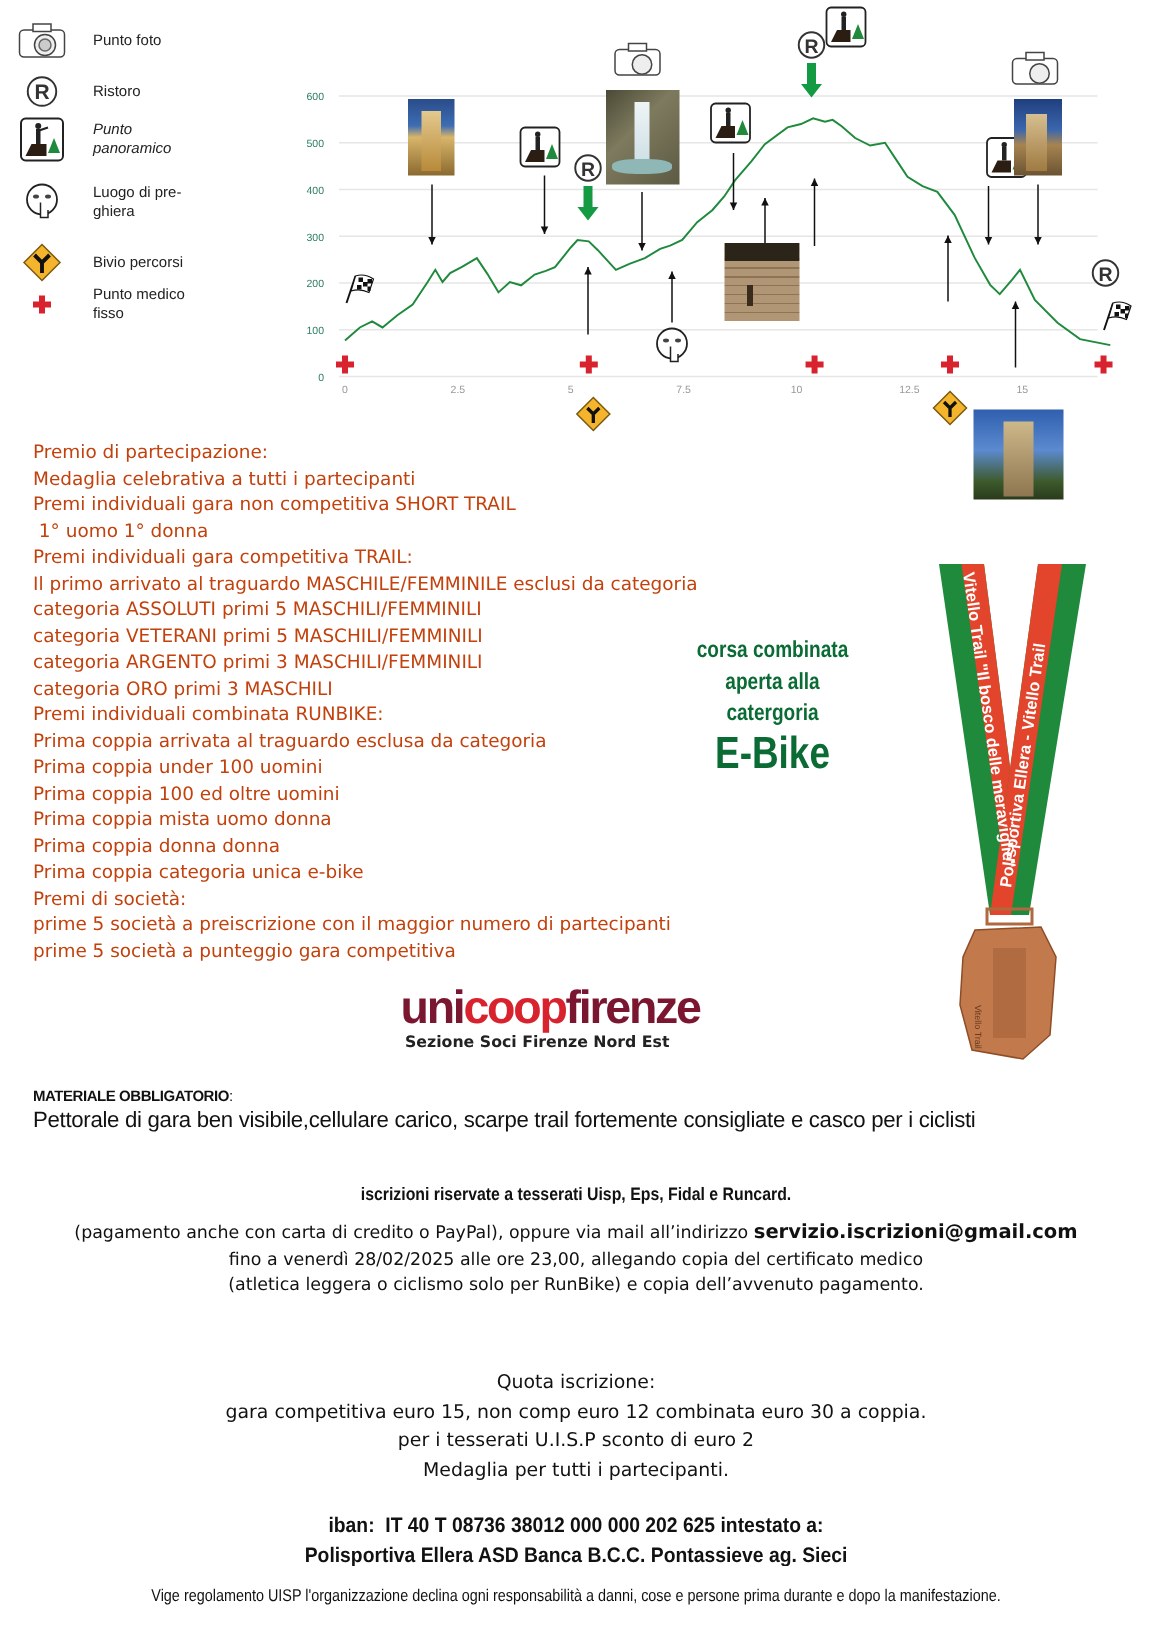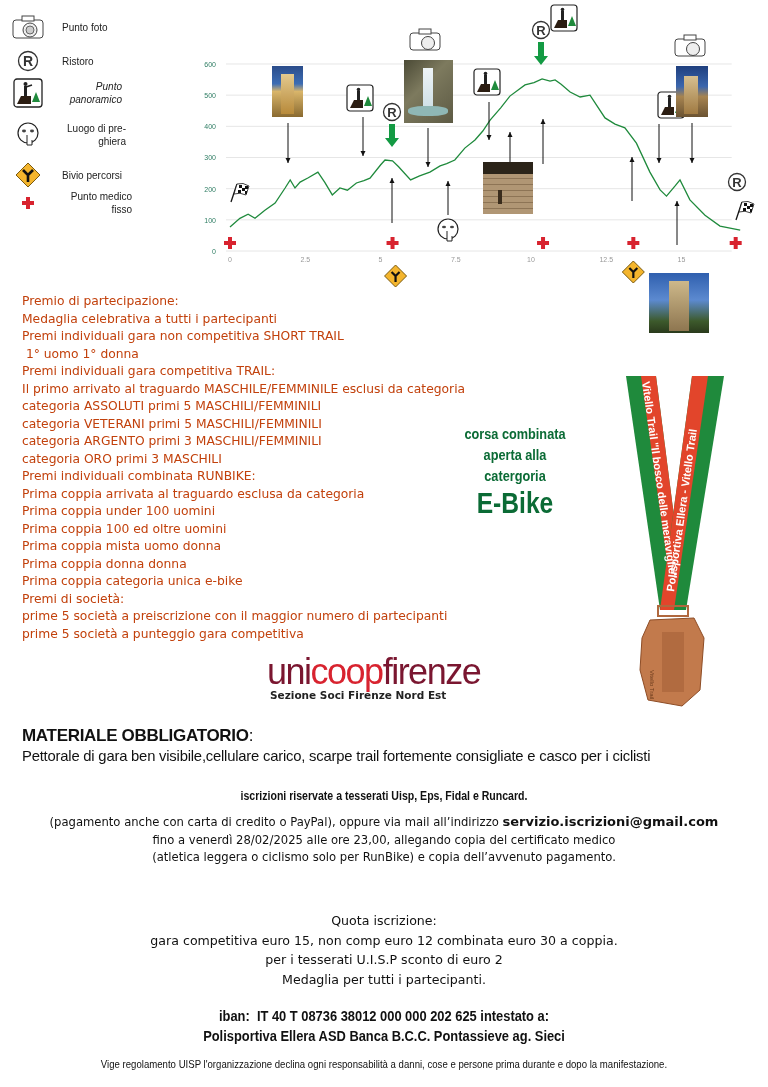--- a/index.html
+++ b/index.html
@@ -1,33 +1,33 @@
 <!DOCTYPE html>
 <html><head>
 <meta charset="utf-8">
 <style>
   html,body{margin:0;padding:0;background:#fff;}
   body{width:768px;height:1087px;position:relative;overflow:hidden;font-family:"Liberation Sans",sans-serif;color:#111;}
   .legend{position:absolute;left:10px;top:10px;width:180px;}
-  .legend-item{position:absolute;left:0;display:flex;align-items:center;text-align:right;}
+  .legend-item{position:absolute;left:0;display:flex;align-items:center;}
   .legend-icon{width:36px;height:30px;display:flex;align-items:center;justify-content:center;}
   .legend-label{font-size:10px;line-height:13px;margin-left:16px;color:#222;}
   #profile-chart{position:absolute;left:0;top:0;}
   .prizes{position:absolute;left:22px;top:293px;font-family:"DejaVu Sans",sans-serif;font-size:12.3px;line-height:17.5px;color:#c2410c;}
   .prizes div{white-space:nowrap;}
   .ebike{position:absolute;left:440px;top:423px;width:150px;text-align:center;color:#0b6b35;font-family:"Liberation Sans",sans-serif;font-weight:bold;font-stretch:condensed;transform:scaleX(0.82);transform-origin:center top;}
   .ebike .l{font-size:15.5px;line-height:21px;}
   .ebike .big{font-size:30px;line-height:34px;}
   .medal{position:absolute;left:620px;top:370px;}
   .logo{position:absolute;left:267px;top:656px;}
-  .logo-word{font-family:"Liberation Sans",sans-serif;font-weight:normal;font-size:36px;letter-spacing:-1.5px;color:#7a1630;line-height:32px;}
+  .logo-word{font-family:"Liberation Sans",sans-serif;font-weight:bold;font-size:31px;letter-spacing:-1.5px;color:#7a1630;line-height:32px;}
   .logo-word .coop{color:#d8232f;}
   .logo-sub{font-family:"DejaVu Sans",sans-serif;font-weight:bold;font-size:10.5px;color:#222;margin-left:3px;margin-top:1px;}
   .material{position:absolute;left:22px;top:726px;font-family:"Liberation Sans",sans-serif;}
-  .material h3{margin:0;font-size:17px;font-weight:bold;letter-spacing:-0.3px;}
+  .material h3{margin:0;font-size:10px;font-weight:bold;letter-spacing:-0.3px;}
   .material p{margin:2px 0 0 0;font-size:14.8px;letter-spacing:-0.2px;}
   .center-block{position:absolute;left:0;width:768px;text-align:center;}
   .reserved{top:789px;font-family:"Liberation Sans",sans-serif;font-weight:bold;font-size:12px;transform:scaleX(0.88);}
   .iscr{top:813px;font-family:"DejaVu Sans",sans-serif;font-size:11.6px;line-height:17.7px;}
   .iscr b{font-size:13px;}
   .quota{top:911px;font-family:"DejaVu Sans",sans-serif;font-size:12.6px;line-height:19.5px;}
   .iban{top:1006px;font-family:"Liberation Sans",sans-serif;font-weight:bold;font-size:14px;line-height:20px;transform:scaleX(0.92);}
   .rules{top:1058px;font-family:"Liberation Sans",sans-serif;font-size:11.3px;transform:scaleX(0.85);}
   .photo{position:absolute;overflow:hidden;}
 </style>

